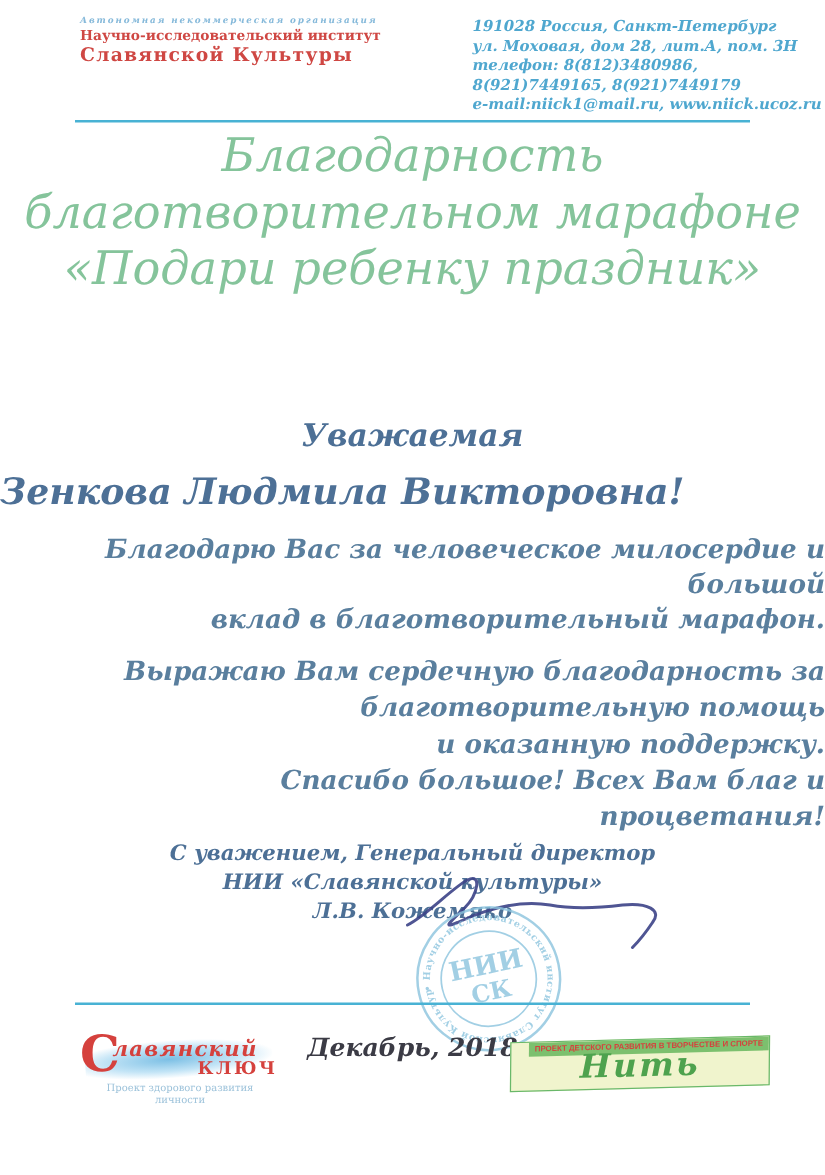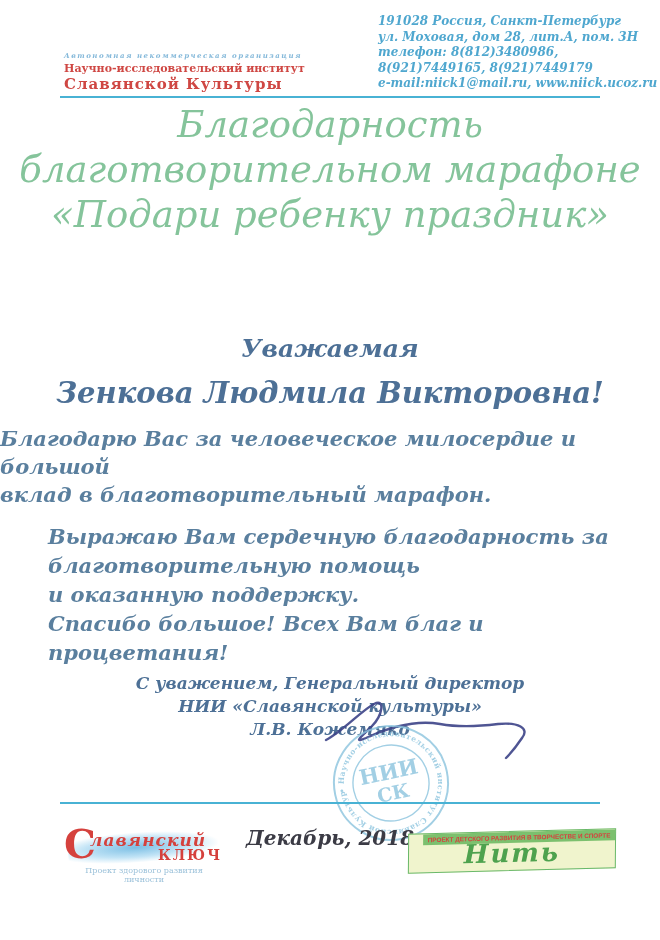--- a/index.html
+++ b/index.html
@@ -4,21 +4,21 @@
 <style>
   * { margin:0; padding:0; box-sizing:border-box; }
   html,body { background:#ffffff; }
   body { font-family:"DejaVu Serif", serif; }
   .page {
     position:relative; width:660px; height:940px; margin:0 auto;
     background:#ffffff; overflow:hidden;
   }
 
   
-  .niisk-logo { position:absolute; left:64px; top:11px; width:218px; text-align:center;margin-top:40px; }
+  .niisk-logo { position:absolute; left:64px; top:11px; width:218px; text-align:center; }
   .logo-top {
     font-size:7px; letter-spacing:1.5px; color:#85b9da; font-style:italic;
     white-space:nowrap; font-weight:bold;
   }
   .logo-main {
     margin-top:1px; font-size:38px; line-height:38px; font-weight:bold; letter-spacing:4px;
     font-family:"DejaVu Serif", serif;
     background:repeating-linear-gradient(180deg,#3e9fd0 0px,#3e9fd0 2px,#cfe8f4 2px,#cfe8f4 4px);
     -webkit-background-clip:text; background-clip:text; color:transparent;
   }
@@ -33,23 +33,23 @@
   .rule-top { top:96px; }
   .rule-bottom { top:802px; }
 
   
   .title { position:absolute; left:0; top:102px; width:660px; text-align:center;
     color:#85c49b; font-style:italic; font-size:37px; line-height:45px; font-weight:normal; }
 
   
   .salutation { position:absolute; left:0; top:334px; width:660px; text-align:center;
     color:#4d7096; font-style:italic; font-weight:bold; font-size:25px; }
-  .recipient { position:absolute; left:0; top:376px; width:660px; text-align:center;
+  .recipient { position:absolute; left:0; top:376px; width:660px; 
     color:#4d7096; font-style:italic; font-weight:bold; font-size:29px; }
-  .para { position:absolute; left:0; width:660px; text-align:left;
+  .para { position:absolute; left:0; width:660px; text-align:right;
     color:#5a7f9e; font-style:italic; font-weight:bold; font-size:21px; line-height:28px; }
   .para1 { top:425px; }
   .para2 { top:522px; line-height:29px;padding-left:48px; }
 
   
   .signblock { position:absolute; left:0; top:672px; width:660px; text-align:center;
     color:#4d7096; font-style:italic; font-weight:bold; font-size:17px; line-height:23px; }
   .scribble { position:absolute; left:322px; top:692px; }
   .stamp { position:absolute; left:326px; top:722px; opacity:.8; transform:rotate(-12deg); }
 

